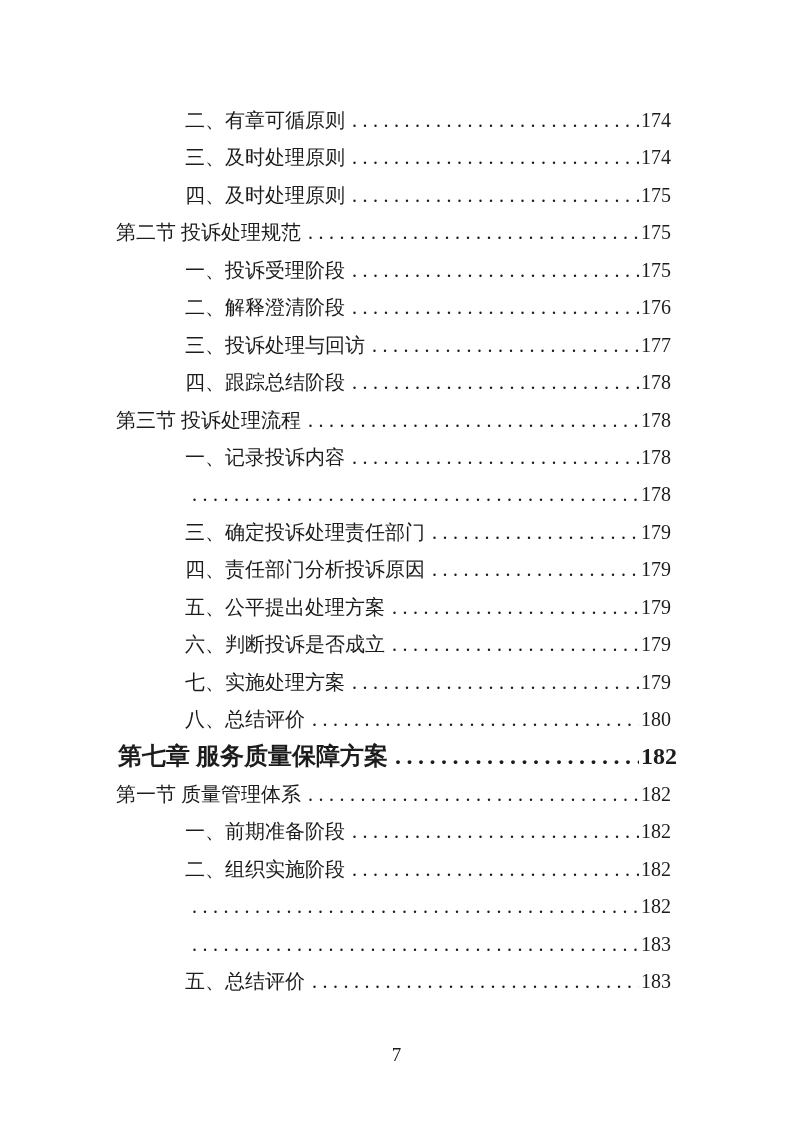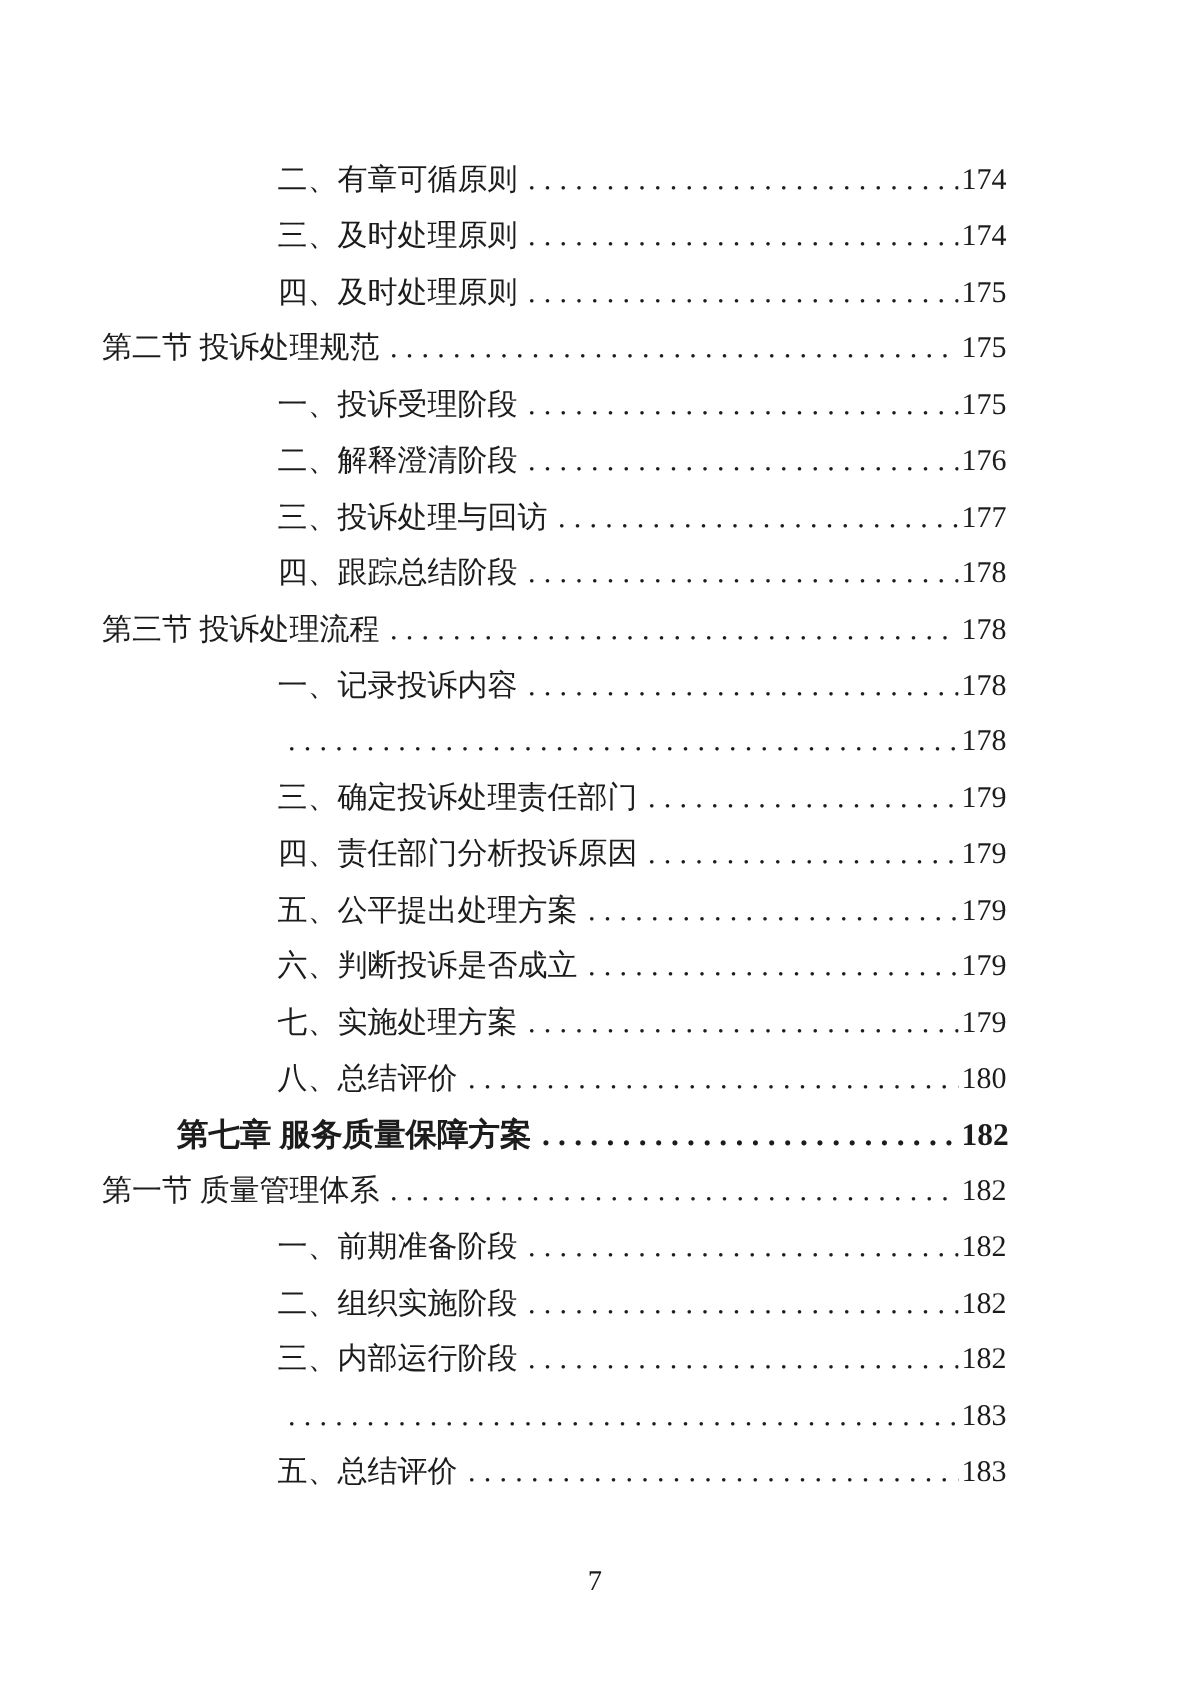--- a/index.html
+++ b/index.html
@@ -25,25 +25,25 @@
   .toc-row {
     display: flex;
     align-items: baseline;
     height: 37.45px;
     line-height: 37.45px;
     padding-right: 118px;
     font-size: 20px;
     cursor: default;
   }
   .toc-row.item    { padding-left: 185px; }
-  .toc-row.section { padding-left: 68px; }
+  .toc-row.section { padding-left: 116px; }
   .toc-row.chapter {
     padding-left: 118px;
     font-weight: bold;
-    font-size: 21px;
+    font-size: 24px;
   }
   .toc-label {
     white-space: nowrap;
   }
   .toc-dots {
     flex: 1 1 auto;
     min-width: 0;
     overflow: hidden;
     white-space: nowrap;
     margin-left: 7px;
@@ -170,21 +170,20 @@
     <span class="toc-label">一、前期准备阶段</span>
     <span class="toc-dots"></span>
     <span class="toc-page">182</span>
   </div>
       <div class="toc-row item">
     <span class="toc-label">二、组织实施阶段</span>
     <span class="toc-dots"></span>
     <span class="toc-page">182</span>
   </div>
       <div class="toc-row item">
-    <span class="toc-label">三、内部运行阶段</span>
     <span class="toc-dots"></span>
     <span class="toc-page">182</span>
   </div>
       <div class="toc-row item">
     <span class="toc-dots"></span>
     <span class="toc-page">183</span>
   </div>
       <div class="toc-row item">
     <span class="toc-label">五、总结评价</span>
     <span class="toc-dots"></span>

